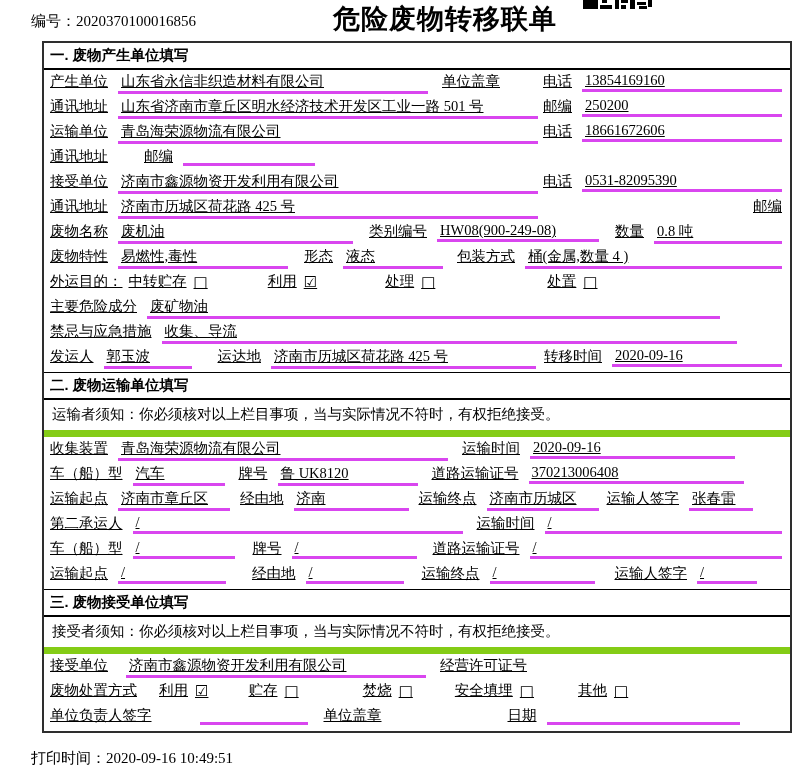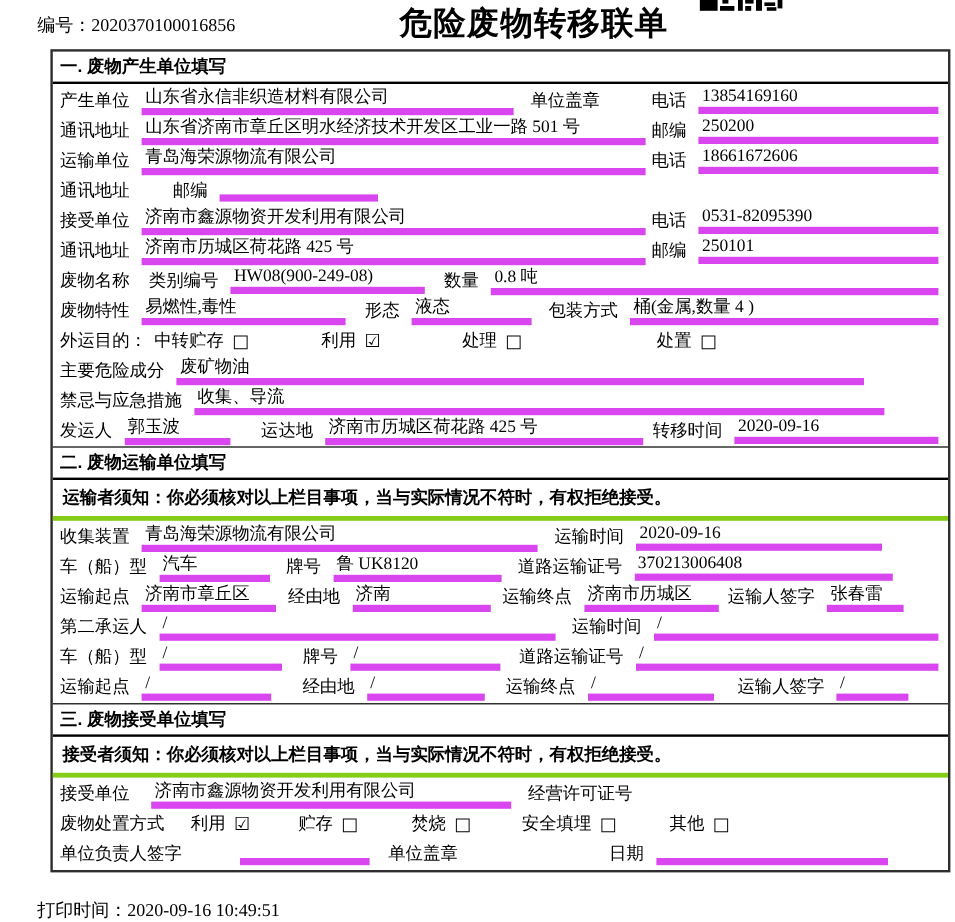--- a/index.html
+++ b/index.html
@@ -13,26 +13,26 @@
     position:absolute; left:333px; top:1px; font-size:27px; font-weight:bold;
     font-family:"Liberation Sans","DejaVu Sans",sans-serif; letter-spacing:1px; white-space:nowrap;
   }
   .qr { position:absolute; left:583px; top:0; }
   .form { position:absolute; left:42px; top:41px; width:750px; border:2px solid #2e2e2e; background:#fff; }
   .sec-h {
     font-family:"Liberation Sans","DejaVu Sans",sans-serif; font-weight:bold;
     font-size:14.5px; padding:3px 6px 3px 6px; border-bottom:2px solid #000;
   }
   .bt { border-top:1px solid #000; }
-  .notice { font-size:14.5px; padding:5px 6px 6px 8px; border-bottom:4px solid #84cc16;font-weight:bold; }
+  .notice { font-size:14.5px; padding:5px 6px 6px 8px; border-bottom:7px solid #84cc16; }
   .rows { padding-top:2px; }
-  .row { display:flex; align-items:center; height:25px; padding:0 8px 2px 6px; font-size:14.5px; }
+  .row { display:flex; align-items:flex-start; height:25px; padding:0 8px 2px 6px; font-size:14.5px;text-decoration:underline; }
   .lbl { white-space:nowrap; flex-shrink:0; }
   .u {
-    border-bottom:6px solid #d946ef; margin-left:10px; padding:0 3px;
+    border-bottom:3px solid #d946ef; margin-left:10px; padding:0 3px;
     white-space:nowrap; min-height:19px; flex-shrink:0; display:block; overflow:hidden;
   }
   .fx { flex:1 1 auto; }
   .mla { margin-left:auto; }
   .cbg { display:flex; align-items:flex-end; flex-shrink:0; }
   .cb { font-family:"DejaVu Sans",sans-serif; font-size:15px; line-height:1.15; margin-left:7px; }
   .footer { position:absolute; left:31px; top:749px; font-size:15px; white-space:nowrap; }
 </style>
 </head>
 <body>
@@ -93,25 +93,25 @@
       <span class="lbl">接受单位</span>
       <span class="u" style="width:420px">济南市鑫源物资开发利用有限公司</span>
       <span class="lbl mla">电话</span>
       <span class="u" style="width:200px">0531-82095390</span>
     </div>
 
     <div class="row">
       <span class="lbl">通讯地址</span>
       <span class="u" style="width:420px">济南市历城区荷花路 425 号</span>
       <span class="lbl mla">邮编</span>
-      <span class="u" style="width:200px">250101</span>
     </div>
 
     <div class="row">
       <span class="lbl">废物名称</span>
+      <span class="u" style="width:235px">废机油</span>
       <span class="lbl" style="margin-left:16px">类别编号</span>
       <span class="u" style="width:162px">HW08(900-249-08)</span>
       <span class="lbl" style="margin-left:16px">数量</span>
       <span class="u fx">0.8 吨</span>
     </div>
 
     <div class="row">
       <span class="lbl">废物特性</span>
       <span class="u" style="width:170px">易燃性,毒性</span>
       <span class="lbl" style="margin-left:16px">形态</span>
@@ -234,21 +234,21 @@
     <div class="row">
       <span class="lbl">废物处置方式</span>
       <span class="cbg" style="margin-left:22px">
         <span class="lbl">利用</span>
         <span class="cb">☑</span>
       </span>
       <span class="cbg" style="margin-left:40px">
         <span class="lbl">贮存</span>
         <span class="cb">□</span>
       </span>
-      <span class="cbg" style="margin-left:44px">
+      <span class="cbg" style="margin-left:64px">
         <span class="lbl">焚烧</span>
         <span class="cb">□</span>
       </span>
       <span class="cbg" style="margin-left:42px">
         <span class="lbl">安全填埋</span>
         <span class="cb">□</span>
       </span>
       <span class="cbg" style="margin-left:44px">
         <span class="lbl">其他</span>
         <span class="cb">□</span>

